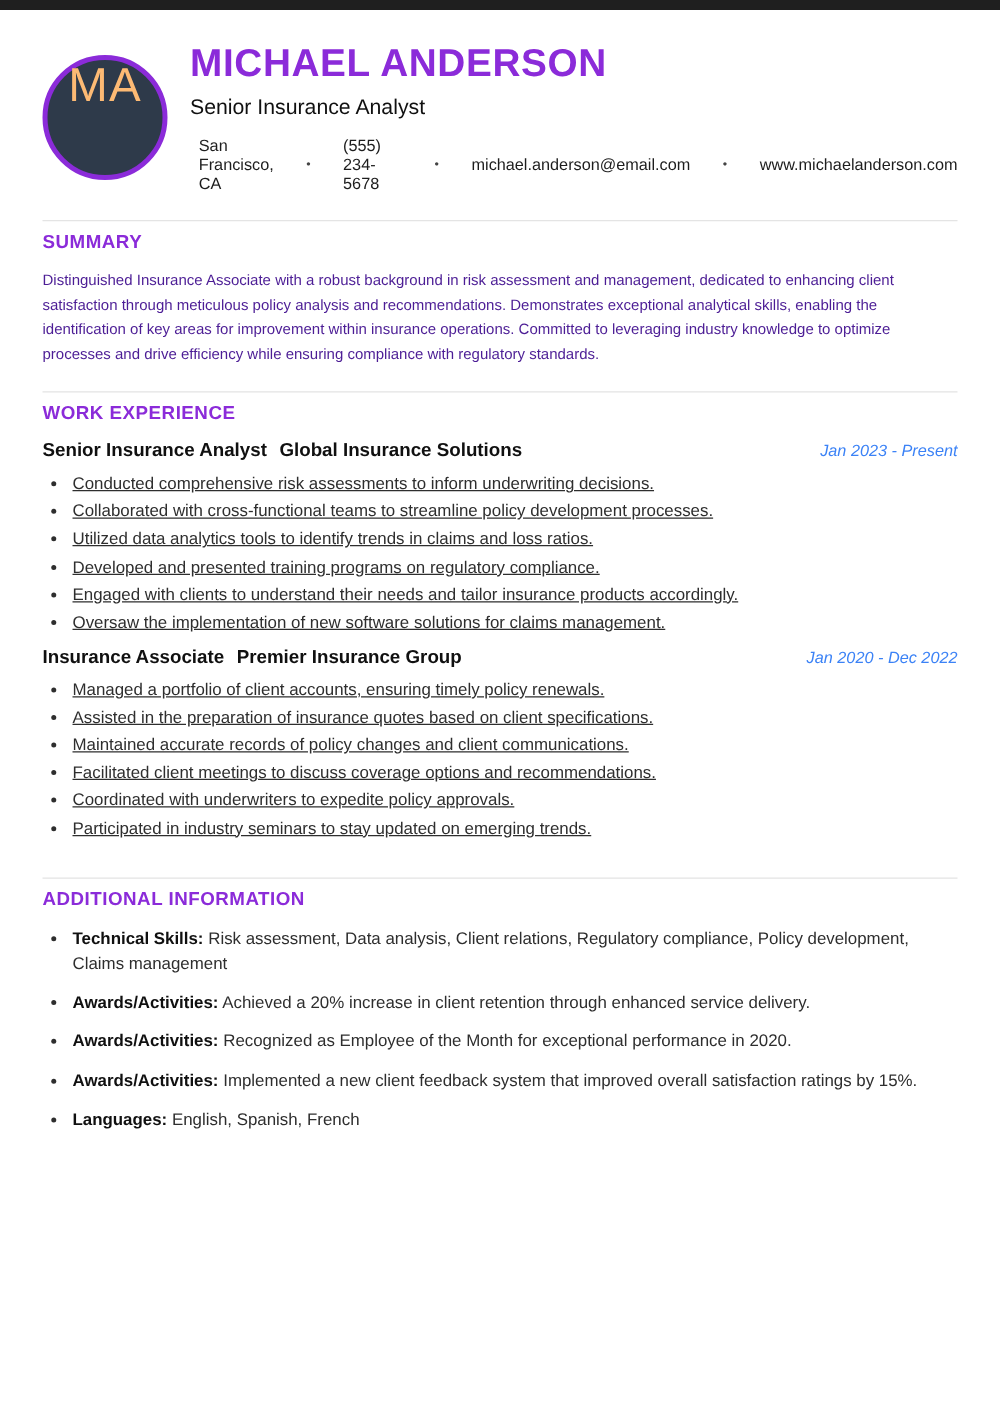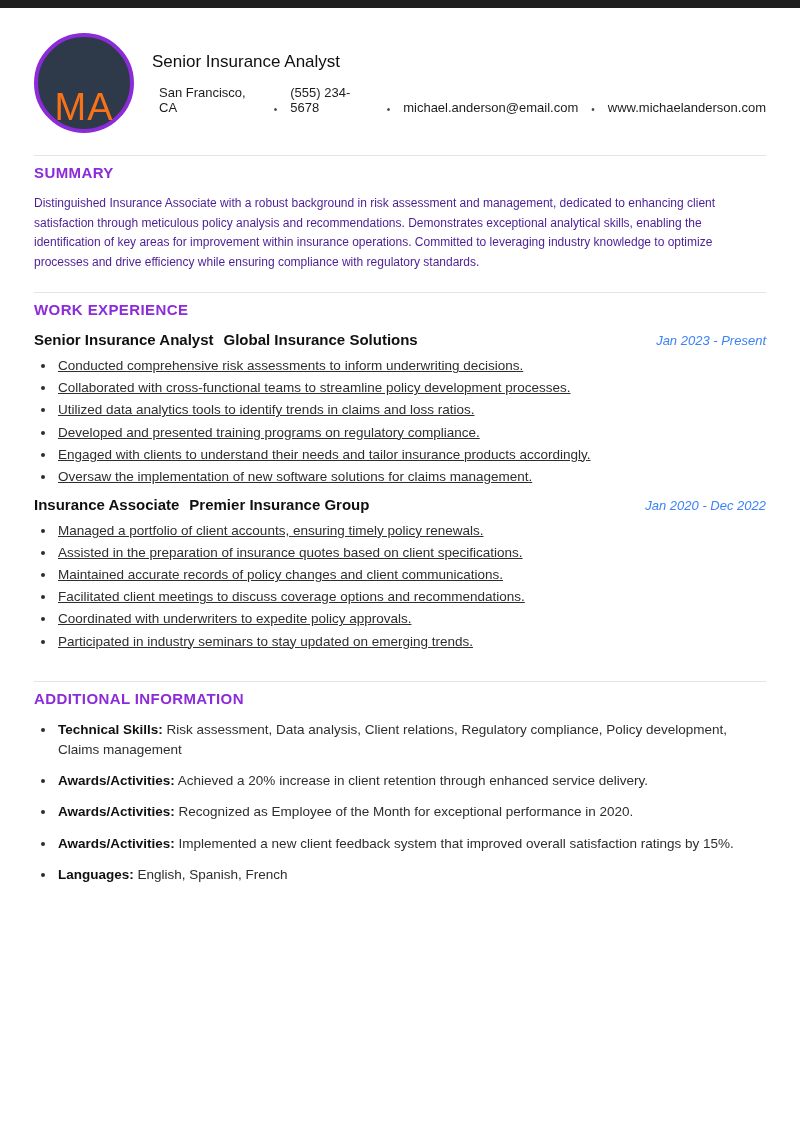--- a/index.html
+++ b/index.html
@@ -20,32 +20,32 @@
   
   .header {
     display: flex; align-items: center; gap: 18px;
     padding: 25px 0 22px;
   }
   .avatar {
     width: 100px; height: 100px; flex: 0 0 100px;
     border-radius: 50%;
     background: var(--avatar-bg, #2e3a4a);
     border: 4px solid var(--accent, #8b2bd9);
-    display: flex; align-items: flex-end; justify-content: center;
-    color: #f97316; font-size: 38px; font-weight: 400; letter-spacing: 1px;
+    display: flex; align-items: flex-start; justify-content: center;
+    color: #fdba74; font-size: 38px; font-weight: 400; letter-spacing: 1px;
   }
   .header-text { flex: 1; }
   .name {
     font-size: 31px; font-weight: 800; letter-spacing: 0.5px;
     color: var(--accent, #8b2bd9);
     margin-bottom: 7px;
   }
   .role-title { font-size: 17px; font-weight: 500; color: #101010; margin-bottom: 13px; }
   .contact-row {
-    display: flex; align-items: flex-end; gap: 13px;
+    display: flex; align-items: center; gap: 26px;
     font-size: 13px; color: #1d1d1d; margin-left: 7px;
   }
   .contact-sep { font-size: 10px; color: #444; }
 
   
   .section { border-top: 1px solid #e4e4e4; padding: 8px 0 20px; }
   .section-heading {
     font-size: 15px; font-weight: 700; letter-spacing: 0.4px;
     color: var(--accent, #8b2bd9);
     margin-bottom: 13px;
@@ -77,20 +77,21 @@
 
 <div class="top-bar"></div>
 
 <div class="page">
 
   <header class="header">
     <div class="avatar">
       <span>MA</span>
     </div>
     <div class="header-text">
+      <h1 class="name">MICHAEL ANDERSON</h1>
       <div class="role-title">Senior Insurance Analyst</div>
       <div class="contact-row">
         <span>San Francisco, CA</span>
         <span class="contact-sep">•</span>
         <span>(555) 234-5678</span>
         <span class="contact-sep">•</span>
         <span>michael.anderson@email.com</span>
         <span class="contact-sep">•</span>
         <span>www.michaelanderson.com</span>
       </div>

